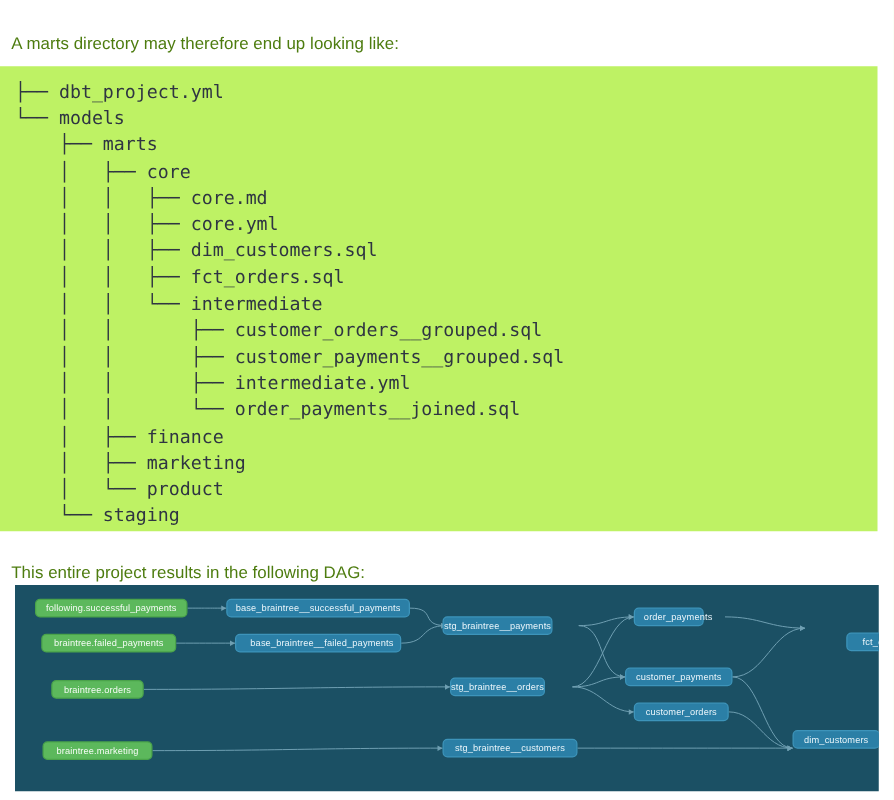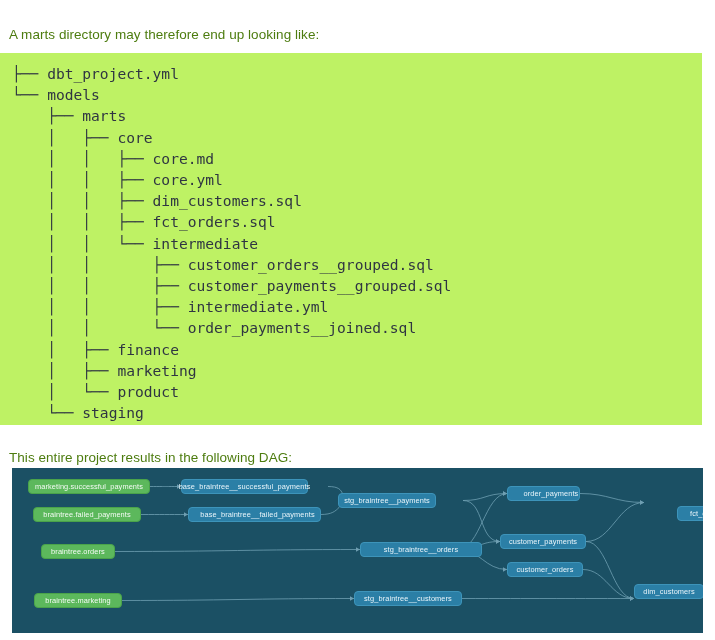--- a/index.html
+++ b/index.html
@@ -150,28 +150,28 @@
       <path d="M 574 73.5 C 600.1 73.5, 605.9 34.5, 632 34.5" fill="none" stroke="#6f9fb2" stroke-width="0.8"></path>
       <path d="M 628 32.3 L 632 34.5 L 628 36.7 Z" fill="#6f9fb2"></path>
       <path d="M 574 73.5 C 596 73.5, 600 130.5, 622 130.5" fill="none" stroke="#6f9fb2" stroke-width="0.8"></path>
       <path d="M 618 128.3 L 622 130.5 L 618 132.7 Z" fill="#6f9fb2"></path>
       <path d="M 571 101.5 C 593.95 101.5, 599.05 130.5, 622 130.5" fill="none" stroke="#6f9fb2" stroke-width="0.8"></path>
       <path d="M 618 128.3 L 622 130.5 L 618 132.7 Z" fill="#6f9fb2"></path>
       <path d="M 450 130.5 C 527.4 130.5, 544.6 130.5, 622 130.5" fill="none" stroke="#6f9fb2" stroke-width="0.8"></path>
       <path d="M 618 128.3 L 622 130.5 L 618 132.7 Z" fill="#6f9fb2"></path>
     </svg>
   <div id="dag-node-layer">
-      <div class="dag-node source" style="left: 16px; top: 11px; width: 122px;">marketing.successful_payments</div>
+      <div class="dag-node source" style="left: 16px; top: 11px; width: 122px;">following.successful_payments</div>
       <div class="dag-node source" style="left: 21px; top: 39px; width: 108px;">braintree.failed_payments</div>
       <div class="dag-node source" style="left: 29px; top: 76px; width: 74px;">braintree.orders</div>
       <div class="dag-node source" style="left: 22px; top: 125px; width: 88px;">braintree.marketing</div>
-      <div class="dag-node model" style="left: 169px; top: 11px; width: 127px;">base_braintree__successful_payments</div>
+      <div class="dag-node model" style="left: 169px; top: 11px; width: 147px;">base_braintree__successful_payments</div>
       <div class="dag-node model" style="left: 176px; top: 39px; width: 133px; padding-left: 12px;">base_braintree__failed_payments</div>
-      <div class="dag-node model" style="left: 326px; top: 25px; width: 98px;">stg_braintree__payments</div>
-      <div class="dag-node model" style="left: 348px; top: 74px; width: 122px;">stg_braintree__orders</div>
+      <div class="dag-node model" style="left: 342px; top: 25px; width: 88px;">stg_braintree__payments</div>
+      <div class="dag-node model" style="left: 348px; top: 74px; width: 76px;">stg_braintree__orders</div>
       <div class="dag-node model" style="left: 342px; top: 123px; width: 108px;">stg_braintree__customers</div>
-      <div class="dag-node model" style="left: 495px; top: 18px; width: 73px; padding-left: 21px;">order_payments</div>
+      <div class="dag-node model" style="left: 495px; top: 18px; width: 56px; padding-left: 21px;">order_payments</div>
       <div class="dag-node model" style="left: 488px; top: 66px; width: 86px;">customer_payments</div>
       <div class="dag-node model" style="left: 495px; top: 94px; width: 76px;">customer_orders</div>
       <div class="dag-node model" style="left: 632px; top: 38px; width: 60px; margin-left: 33px;">fct_orders</div>
       <div class="dag-node model" style="left: 622px; top: 116px; width: 70px;">dim_customers</div>
     </div>
 </div>
 
 </body></html>

